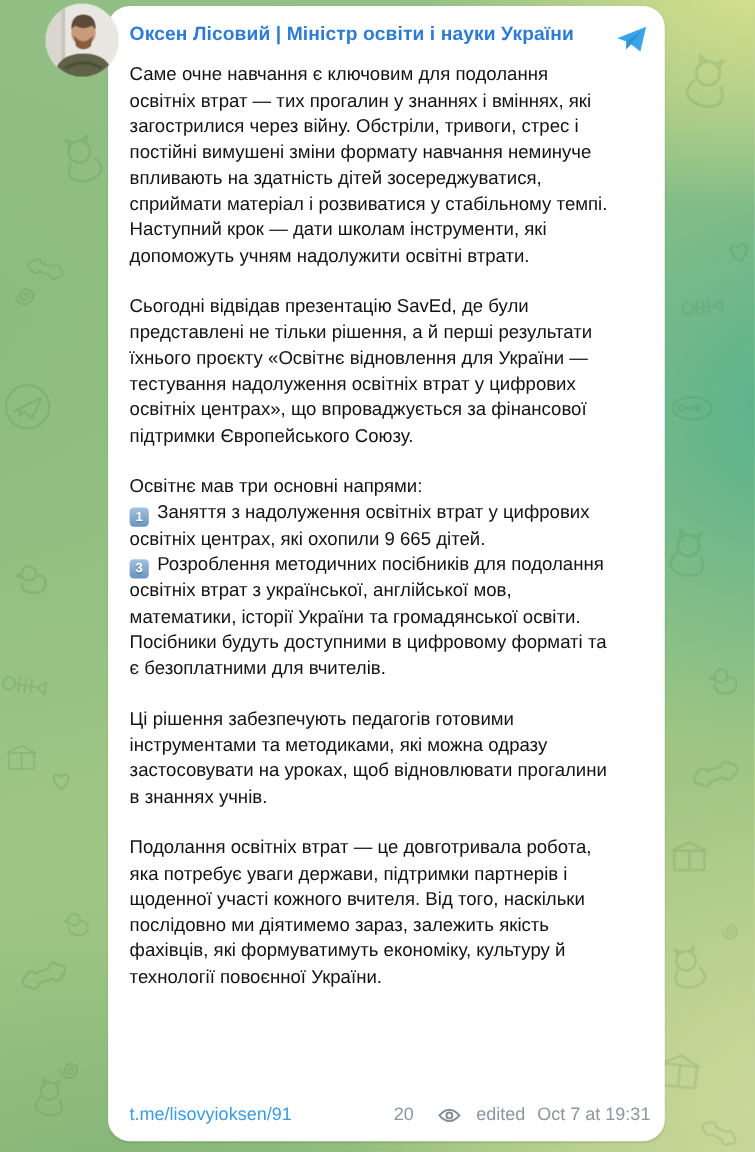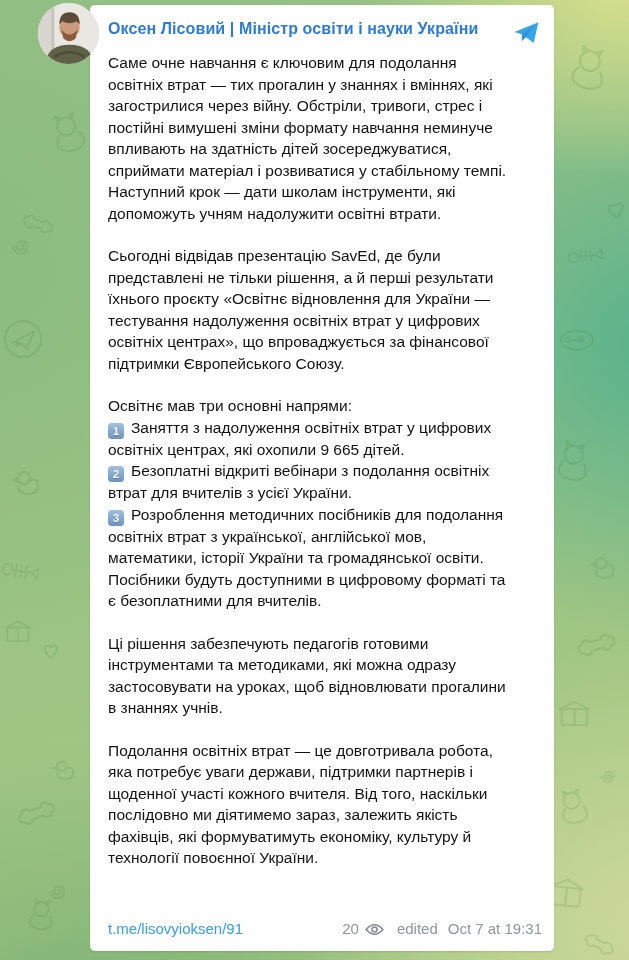--- a/index.html
+++ b/index.html
@@ -19,21 +19,21 @@
       linear-gradient(165deg, #93c085 0%, #9cc483 55%, #a9c983 100%);
   }
   .doodles { position:absolute; inset:0; z-index:0; }
   .avatar {
     position:absolute; left:38px; top:3px; width:61px; height:61px;
     border-radius:50%; overflow:hidden; z-index:2; background:#e9e7e2; cursor:pointer;
   }
   .avatar svg { width:100%; height:100%; display:block; }
   .bubble {
     position:absolute; left:90px; top:5px; width:464px; height:946px;
-    background:#ffffff; border-radius:5px; z-index:1;
+    background:#ffffff; border-radius:18px; z-index:1;
     padding:10px 12px 10px 18px;
     display:flex; flex-direction:column;
     box-shadow:0 1px 2px rgba(16,35,47,.12);
   }
   .header { display:flex; justify-content:space-between; align-items:flex-start; margin:2px 0 6px; }
   .channel {
     color:#2e7bd5; font-weight:bold; font-size:16px; line-height:24px;
     text-decoration:none; cursor:pointer; letter-spacing:.1px;
   }
   .tg-logo { width:27px; height:27px; flex:0 0 auto; margin:2px 2px 0 8px; cursor:pointer; }
@@ -48,21 +48,21 @@
     color:#fff; font-size:11px; line-height:16px; font-weight:bold;
     text-align:center; margin-right:7px; vertical-align:-2px;
     text-shadow:0 1px 1px rgba(30,60,90,.35);
   }
   .footer {
     margin-top:auto; display:flex; justify-content:space-between; align-items:center;
     font-size:15px; line-height:20px; padding-bottom:2px;gap:10px;
   }
   .post-link { color:#3a9ce1; text-decoration:none; cursor:pointer; }
   .meta { display:flex; align-items:center; color:#8e959b; }
-  .meta .views { margin-right:6px; }
+  .meta .views { margin-right:20px; }
   .meta .eye { width:19px; height:13px; margin-right:13px; }
   .meta .eye svg { display:block; width:19px; height:13px; }
   .meta .edited { margin-right:10px; }
 </style>
 </head>
 <body>
 
 <div class="screen">
 
   <svg class="doodles" width="629" height="960" viewBox="0 0 629 960">
@@ -168,22 +168,20 @@
 представлені не тільки рішення, а й перші результати
 їхнього проєкту «Освітнє відновлення для України —
 тестування надолуження освітніх втрат у цифрових
 освітніх центрах», що впроваджується за фінансової
 підтримки Європейського Союзу.</p>
 
       <div class="listblock">
         <div class="pre">Освітнє мав три основні напрями:</div>
         <div><span class="badge">1</span><span class="pre">Заняття з надолуження освітніх втрат у цифрових
 освітніх центрах, які охопили 9 665 дітей.</span></div>
-        <div><span class="badge">2</span><span class="pre">Безоплатні відкриті вебінари з подолання освітніх
-втрат для вчителів з усієї України.</span></div>
         <div><span class="badge">3</span><span class="pre">Розроблення методичних посібників для подолання
 освітніх втрат з української, англійської мов,
 математики, історії України та громадянської освіти.
 Посібники будуть доступними в цифровому форматі та
 є безоплатними для вчителів.</span></div>
       </div>
 
       <p>Ці рішення забезпечують педагогів готовими
 інструментами та методиками, які можна одразу
 застосовувати на уроках, щоб відновлювати прогалини

